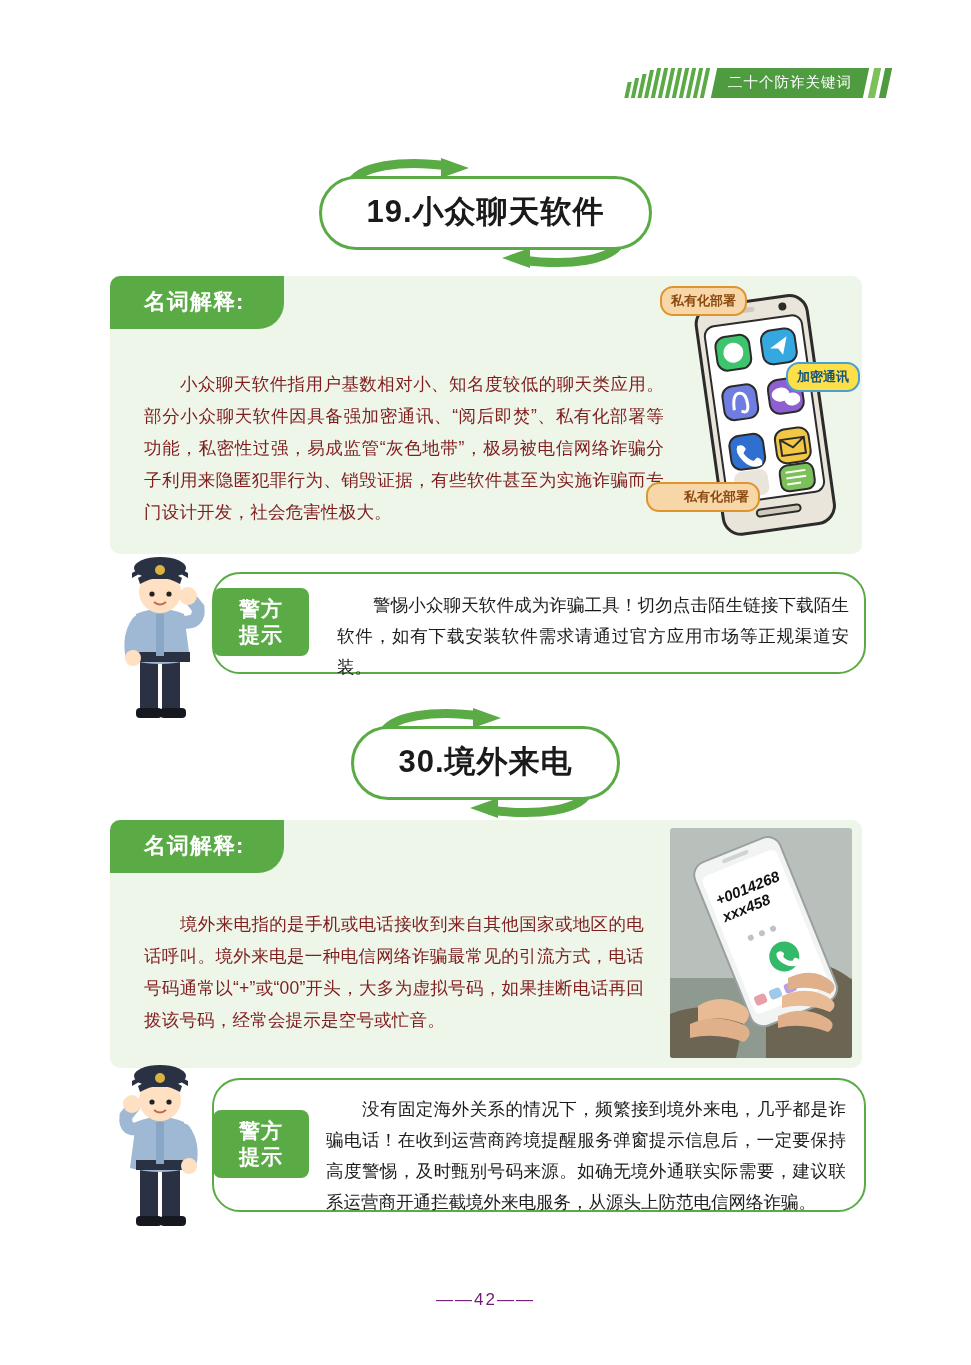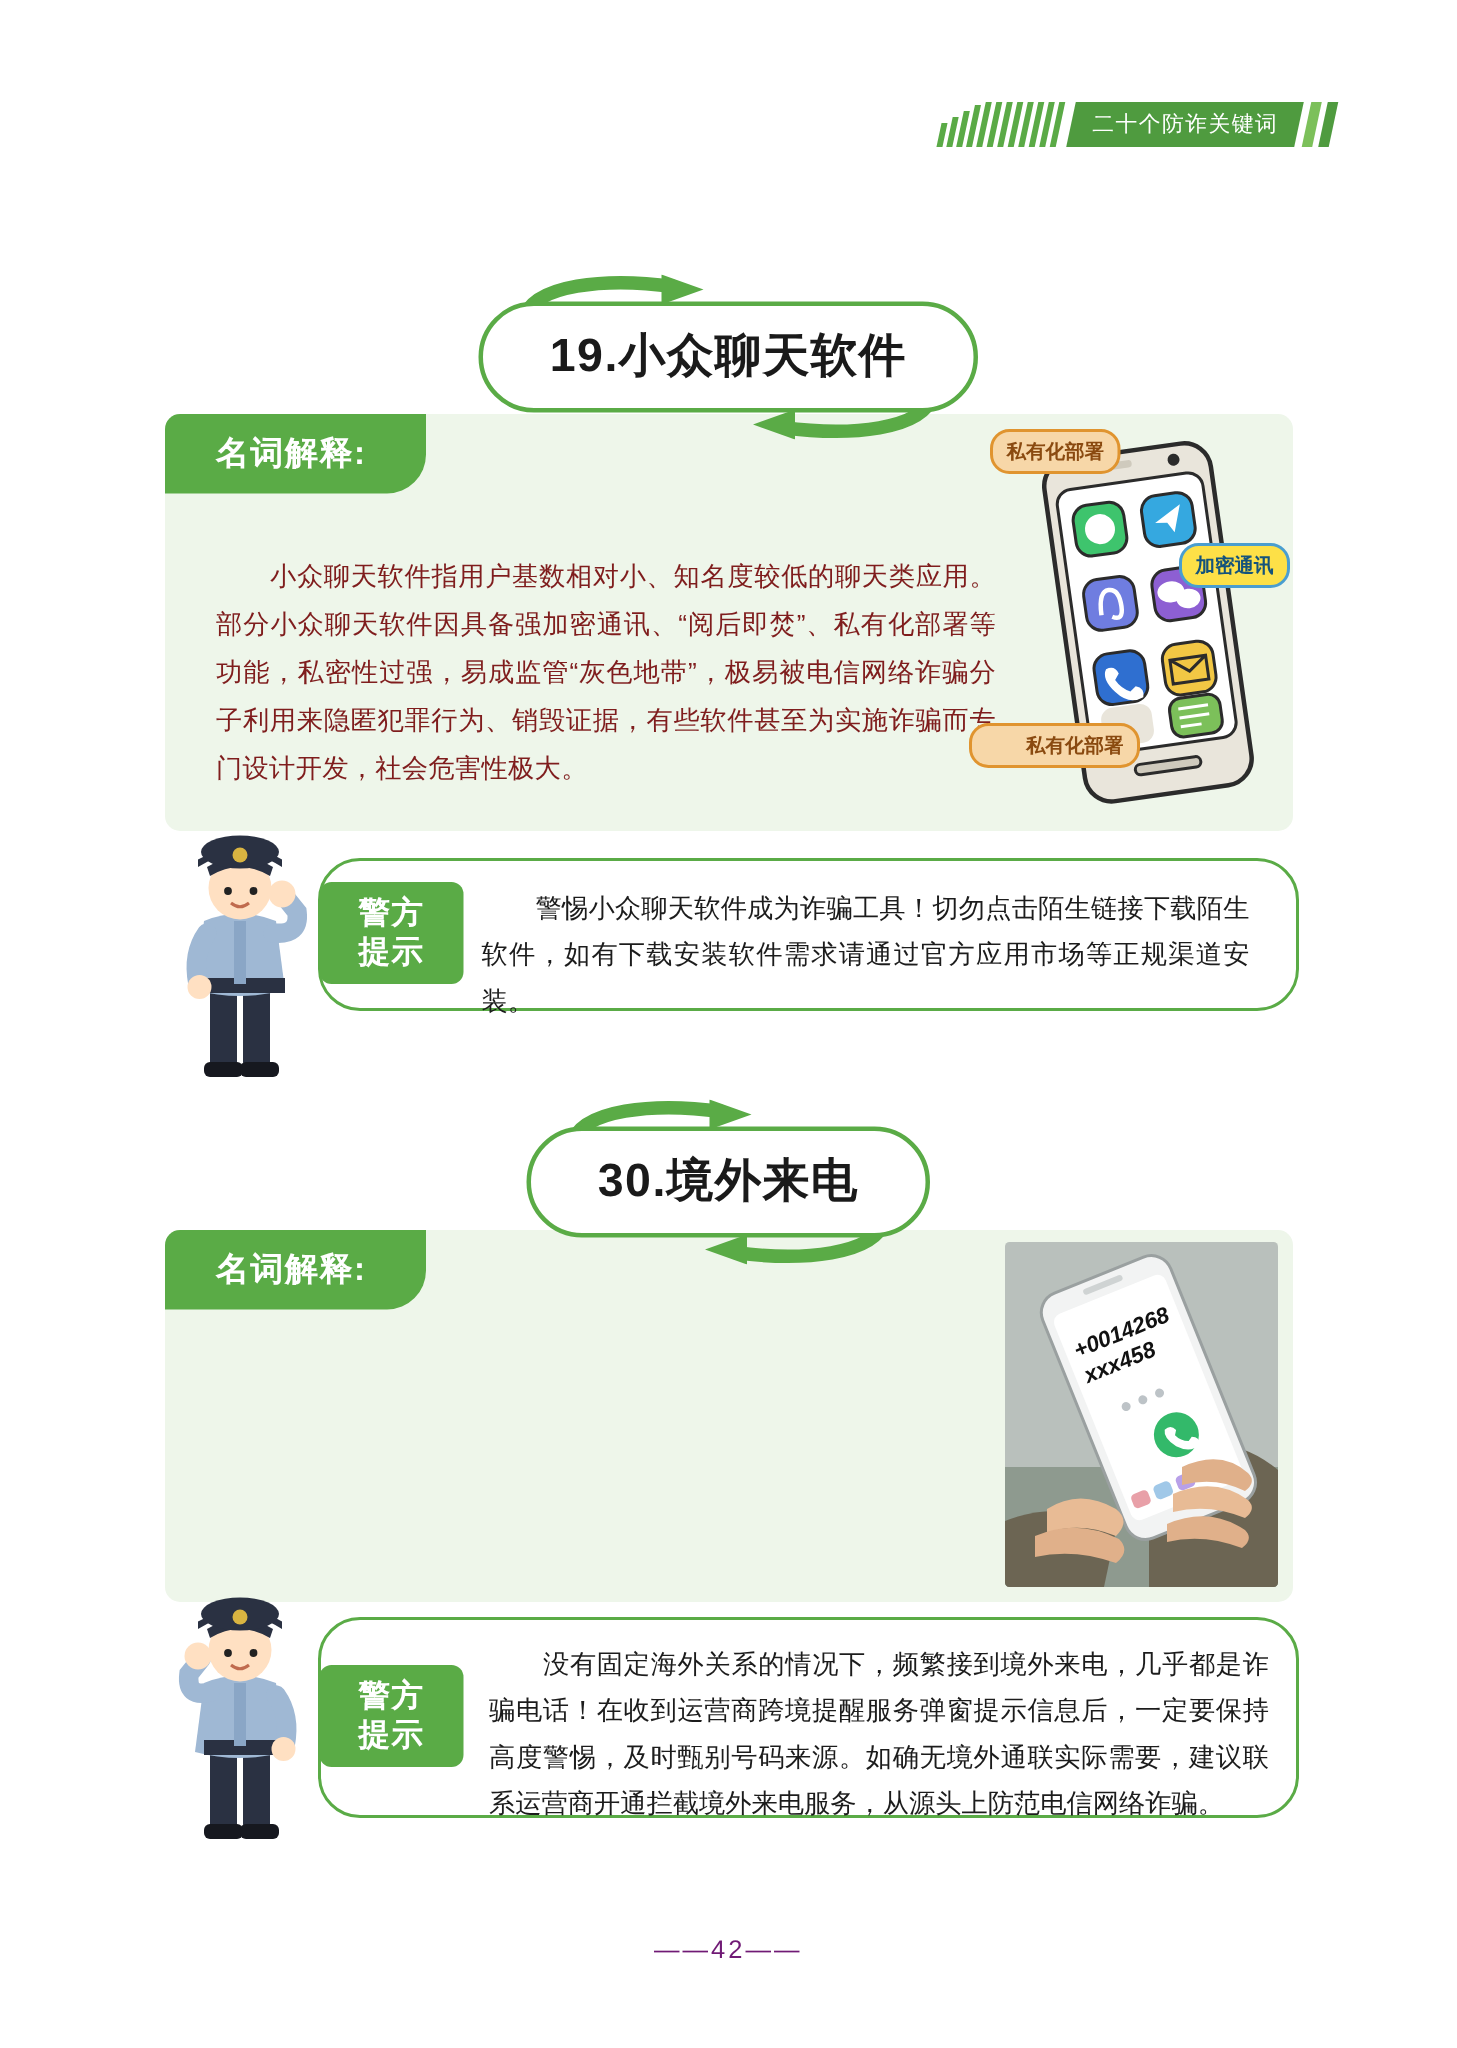--- a/index.html
+++ b/index.html
@@ -72,21 +72,20 @@
   .title-wrap {
     position: absolute;
     left: 0;
     width: 971px;
     display: flex;
     justify-content: center;
   }
   .title-pill-outer {
     position: relative;
     display: inline-block;
-    margin-top: 25px;
   }
   .title-pill {
     border: 3px solid #5aab46;
     border-radius: 40px;
     background: #ffffff;
     padding: 12px 44px 14px 44px;
     font-size: 31px;
     font-weight: bold;
     color: #1a1a1a;
     letter-spacing: 1px;
@@ -308,39 +307,40 @@
       <circle cx="52" cy="42" r="2.6" fill="#222"></circle>
       <circle cx="69" cy="42" r="2.6" fill="#222"></circle>
       <path d="M54,50 q6,5 12,0" stroke="#c06b4e" stroke-width="2" fill="none"></path>
     </svg>
   </div>
   <div class="tip-box" style="left:212px; top:572px; width:650px; height:98px;">
     <div class="tip-badge" style="left:-1px; top:14px; width:72px;">
       <div>警方</div>
       <div>提示</div>
     </div>
-    <div class="tip-text" style="left:107px; top:16px; width:512px;">警惕小众聊天软件成为诈骗工具！切勿点击陌生链接下载陌生软件，如有下载安装软件需求请通过官方应用市场等正规渠道安装。</div>
+    <div class="tip-text" style="left:123px; top:16px; width:512px;">警惕小众聊天软件成为诈骗工具！切勿点击陌生链接下载陌生软件，如有下载安装软件需求请通过官方应用市场等正规渠道安装。</div>
   </div>
 
   <div class="title-wrap" style="top:726px;">
     <div class="title-pill-outer">
       <svg class="arrow-top" width="130" height="34" viewBox="0 0 130 34">
         <path d="M4,30 C10,6 60,2 104,8" stroke="#5aab46" stroke-width="9" fill="none" stroke-linecap="round"></path>
         <path d="M96,0 L124,10 L96,20 Z" fill="#5aab46"></path>
       </svg>
       <svg class="arrow-bottom" width="130" height="34" viewBox="0 0 130 34">
         <path d="M126,4 C120,28 70,32 26,26" stroke="#5aab46" stroke-width="9" fill="none" stroke-linecap="round"></path>
         <path d="M34,14 L6,24 L34,34 Z" fill="#5aab46"></path>
       </svg>
       <div class="title-pill">30.境外来电</div>
     </div>
   </div>
 
   <div class="card" style="left:110px; top:820px; width:752px; height:248px;">
     <div class="card-label">名词解释:</div>
+    <div class="card-body" style="left:34px; top:88px; width:500px;">境外来电指的是手机或电话接收到来自其他国家或地区的电话呼叫。境外来电是一种电信网络诈骗最常见的引流方式，电话号码通常以“+”或“00”开头，大多为虚拟号码，如果挂断电话再回拨该号码，经常会提示是空号或忙音。</div>
 
     <div class="photo" style="left:560px; top:8px; width:182px; height:230px;">
       <svg width="182" height="230" viewBox="0 0 182 230">
         <rect x="0" y="0" width="182" height="230" fill="#b9c0bc"></rect>
         <rect x="0" y="150" width="182" height="80" fill="#8e9a8f"></rect>
 
         <path d="M0,186 q40,-16 74,6 l-8,38 -66,0z" fill="#6c6553"></path>
         <path d="M96,142 q50,-20 86,10 l0,78 -86,0z" fill="#6c6553"></path>
 
         <g transform="rotate(-22 96 110)">

